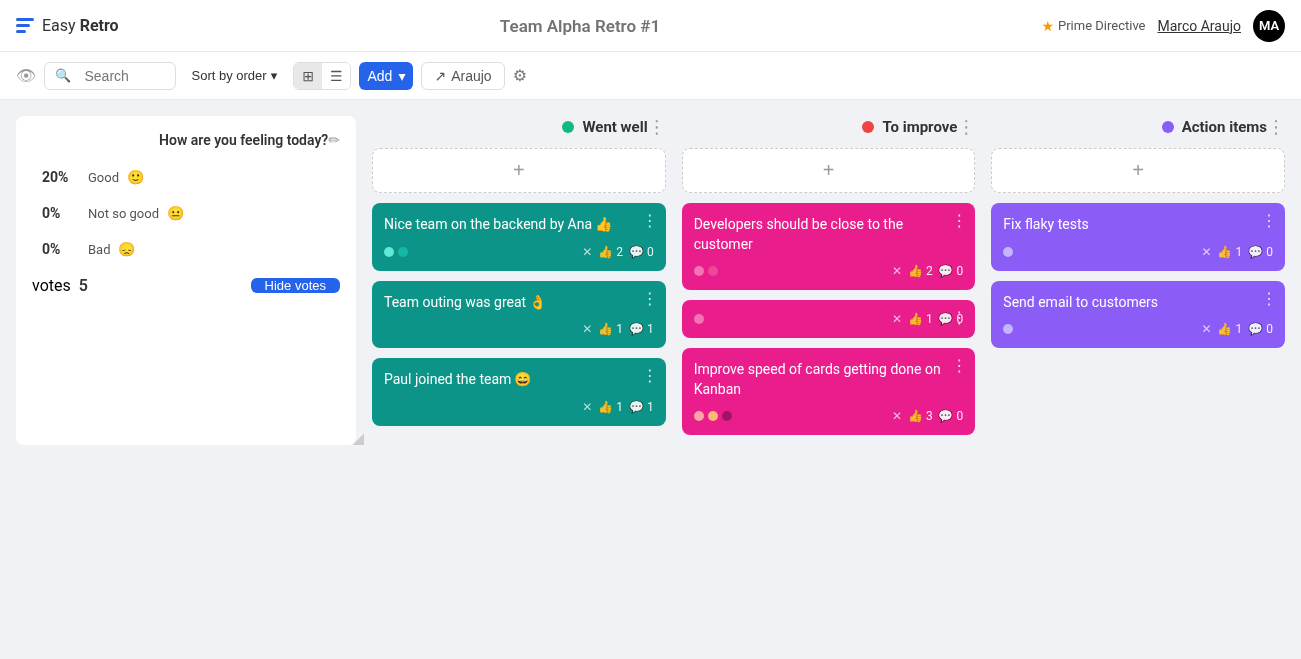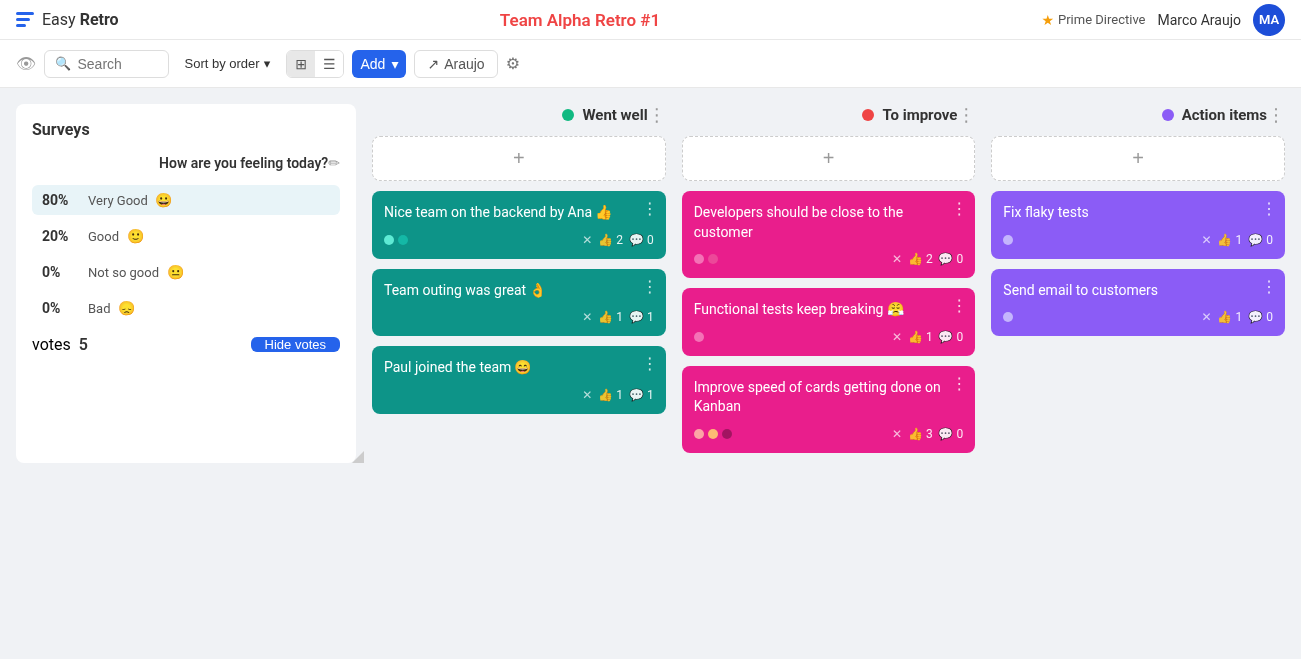--- a/index.html
+++ b/index.html
@@ -1,41 +1,41 @@
 <!DOCTYPE html>
 <html><head>
   <meta charset="utf-8">
   <style>
     * { box-sizing: border-box; margin: 0; padding: 0; }
     body { font-family: -apple-system, BlinkMacSystemFont, 'Segoe UI', Roboto, sans-serif; background: #f0f2f5; min-height: 659px; overflow: hidden; }
 
     
-    .header { display: flex; align-items: center; justify-content: space-between; background: #fff; padding: 0 16px; height: 40px; border-bottom: 1px solid #e8e8e8; }
+    .header { display: flex; align-items: center; justify-content: space-between; background: #fff; padding: 0 16px; height: 52px; border-bottom: 1px solid #e8e8e8; }
     .header-left { display: flex; align-items: center; gap: 4px; }
     .logo-icon { display: flex; flex-direction: column; gap: 3px; margin-right: 4px; }
     .logo-bar { height: 3px; background: #2563eb; border-radius: 2px; }
     .logo-bar:nth-child(1) { width: 18px; }
     .logo-bar:nth-child(2) { width: 14px; }
     .logo-bar:nth-child(3) { width: 10px; }
     .logo-text-easy { font-size: 16px; font-weight: 400; color: #333; }
     .logo-text-retro { font-size: 16px; font-weight: 700; color: #333; }
-    .header-center { font-size: 17px; font-weight: 600; color: #ef4444; }
+    .header-center { font-size: 17px; font-weight: 600; color: #737373; }
     .header-right { display: flex; align-items: center; gap: 12px; }
     .prime-directive { display: flex; align-items: center; gap: 4px; font-size: 13px; color: #555; cursor: pointer; }
     .star-icon { color: #f59e0b; font-size: 14px; }
-    .user-name { font-size: 14px; color: #333; }
-    .avatar { width: 32px; height: 32px; border-radius: 50%; background: #1d4ed8; display: flex; align-items: center; justify-content: center; color: white; font-size: 13px; font-weight: 600; }
+    .user-name { font-size: 14px; color: #333; text-decoration: underline; }
+    .avatar { width: 32px; height: 32px; border-radius: 50%; background: #000000; display: flex; align-items: center; justify-content: center; color: white; font-size: 13px; font-weight: 600; }
 
     
     .subheader { display: flex; align-items: center; justify-content: space-between; background: #fff; padding: 0 16px; height: 48px; border-bottom: 1px solid #e8e8e8; }
     .context-text { font-size: 13px; color: #aaa; }
     .subheader-right { display: flex; align-items: center; gap: 8px; }
     .eye-btn { background: none; border: none; cursor: pointer; color: #999; font-size: 16px; }
     .search-box { display: flex; align-items: center; gap: 6px; border: 1px solid #ddd; border-radius: 6px; padding: 5px 10px; background: #fff; }
-    .search-box input { border: none; outline: none; font-size: 14px; color: #333; width: 80px; background: transparent; }
+    .search-box input { border: none; outline: none; font-size: 14px; color: #333; width: 80px; background: transparent; margin-left: 7px; }
     .search-icon-inner { color: #999; font-size: 13px; }
     .sort-btn { display: flex; align-items: center; gap: 4px; background: none; border: none; cursor: pointer; font-size: 13px; color: #333; padding: 5px 8px; }
     .view-btns { display: flex; border: 1px solid #ddd; border-radius: 6px; overflow: hidden; }
     .view-btn { background: #fff; border: none; cursor: pointer; padding: 5px 8px; font-size: 14px; color: #555; }
     .view-btn.active { background: #e8e8e8; }
     .add-btn { display: flex; align-items: center; background: #2563eb; color: white; border: none; border-radius: 6px; padding: 6px 8px; cursor: pointer; font-size: 14px; font-weight: 500; gap: 6px; }
     .share-btn { display: flex; align-items: center; gap: 5px; background: none; border: 1px solid #ddd; border-radius: 6px; padding: 5px 12px; cursor: pointer; font-size: 14px; color: #555; }
     .gear-btn { background: none; border: none; cursor: pointer; color: #777; font-size: 16px; }
 
     
@@ -143,29 +143,23 @@
       <span>↗</span>
       <span>Araujo</span>
     </button>
     <button class="gear-btn">⚙</button>
   </div>
 </div>
 
 <div class="board">
 
   <div class="surveys-panel" style="position:relative;">
-    <div class="surveys-title">Surveys</div>
     <div class="survey-question-row">
       <span class="survey-question">How are you feeling today?</span>
       <span class="edit-icon">✏</span>
-    </div>
-    <div class="survey-option selected">
-      <span class="survey-pct">80%</span>
-      <span class="survey-label">Very Good</span>
-      <span class="survey-emoji">😀</span>
     </div>
     <div class="survey-option">
       <span class="survey-pct">20%</span>
       <span class="survey-label">Good</span>
       <span class="survey-emoji">🙂</span>
     </div>
     <div class="survey-option">
       <span class="survey-pct">0%</span>
       <span class="survey-label">Not so good</span>
       <span class="survey-emoji">😐</span>
@@ -259,21 +253,20 @@
         <div class="card-actions">
           <span class="card-x">✕</span>
           <span class="card-like"><span class="thumb-icon">👍</span> 2</span>
           <span class="card-comment"><span class="comment-icon">💬</span> 0</span>
         </div>
       </div>
     </div>
 
     <div class="card pink">
       <button class="card-menu-btn">⋮</button>
-      <div class="card-text">Functional tests keep breaking 😤</div>
       <div class="card-footer">
         <div class="card-dots">
           <div class="card-dot pink-light"></div>
         </div>
         <div class="card-actions">
           <span class="card-x">✕</span>
           <span class="card-like"><span class="thumb-icon">👍</span> 1</span>
           <span class="card-comment"><span class="comment-icon">💬</span> 0</span>
         </div>
       </div>

